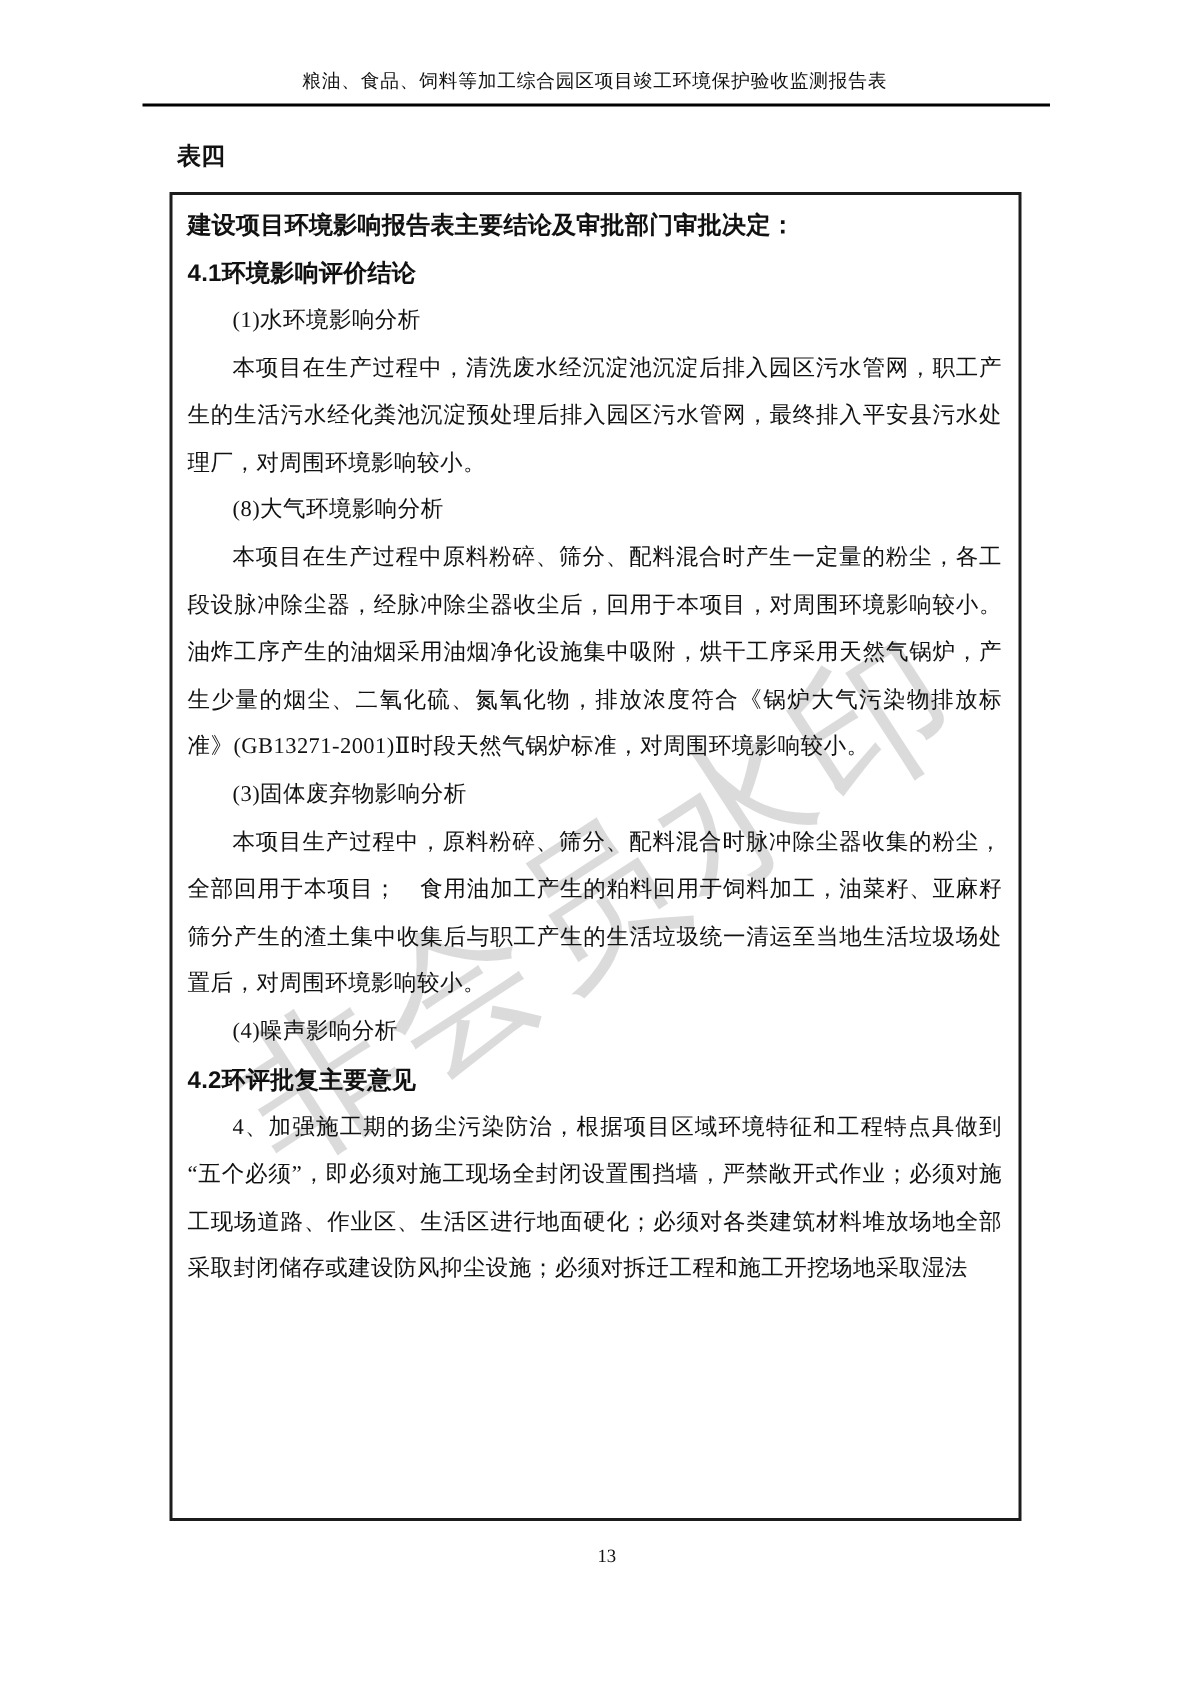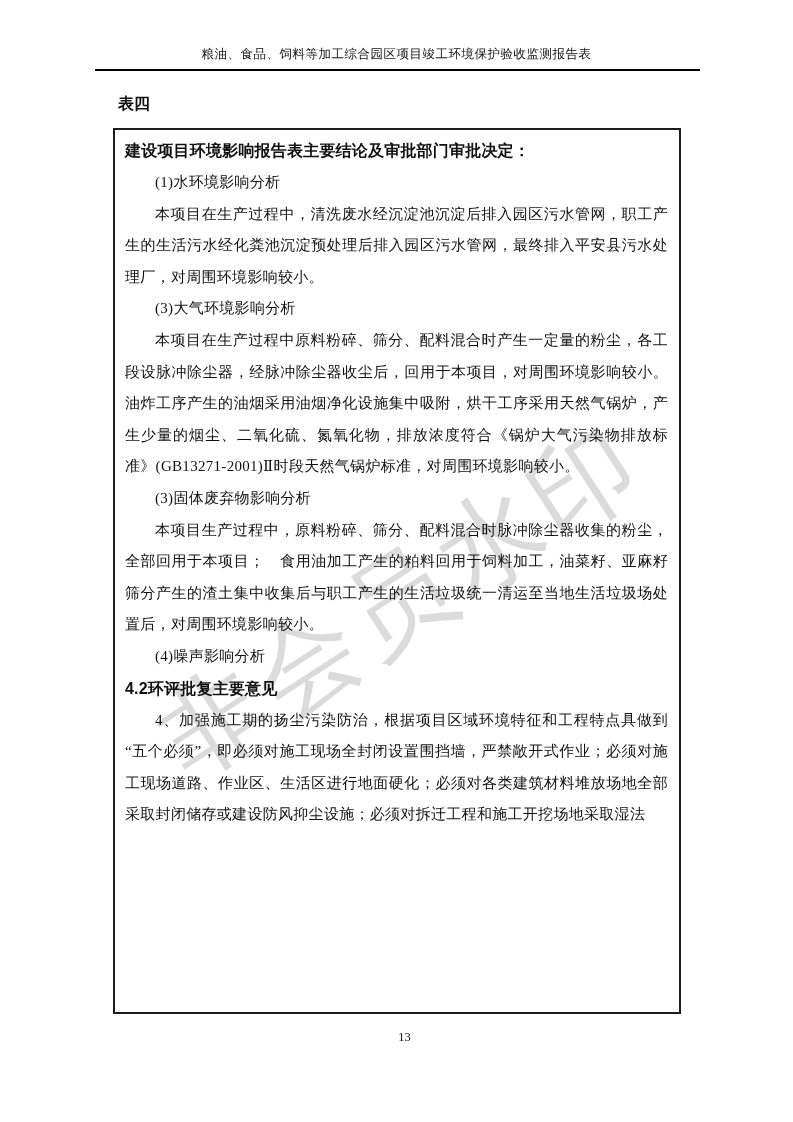--- a/index.html
+++ b/index.html
@@ -100,23 +100,24 @@
 <body>
 
 <div class="page">
   <div class="watermark">非会员水印</div>
   <div class="doc-header">粮油、食品、饲料等加工综合园区项目竣工环境保护验收监测报告表</div>
   <div class="header-rule"></div>
   <div class="table-label">表四</div>
   <div class="report-table">
     <div id="paragraphs">
         <p class="heading">建设项目环境影响报告表主要结论及审批部门审批决定：</p>
+        <p class="heading">4.1环境影响评价结论</p>
         <p class="body">(1)水环境影响分析</p>
         <p class="body">本项目在生产过程中，清洗废水经沉淀池沉淀后排入园区污水管网，职工产生的生活污水经化粪池沉淀预处理后排入园区污水管网，最终排入平安县污水处理厂，对周围环境影响较小。</p>
-        <p class="body">(3)大气环境影响分析</p>
+        <p class="body">(8)大气环境影响分析</p>
         <p class="body">本项目在生产过程中原料粉碎、筛分、配料混合时产生一定量的粉尘，各工段设脉冲除尘器，经脉冲除尘器收尘后，回用于本项目，对周围环境影响较小。油炸工序产生的油烟采用油烟净化设施集中吸附，烘干工序采用天然气锅炉，产生少量的烟尘、二氧化硫、氮氧化物，排放浓度符合《锅炉大气污染物排放标准》(GB13271-2001)Ⅱ时段天然气锅炉标准，对周围环境影响较小。</p>
         <p class="body">(3)固体废弃物影响分析</p>
         <p class="body">本项目生产过程中，原料粉碎、筛分、配料混合时脉冲除尘器收集的粉尘，全部回用于本项目；　食用油加工产生的粕料回用于饲料加工，油菜籽、亚麻籽筛分产生的渣土集中收集后与职工产生的生活垃圾统一清运至当地生活垃圾场处置后，对周围环境影响较小。</p>
         <p class="body">(4)噪声影响分析</p>
         <p class="heading">4.2环评批复主要意见</p>
         <p class="body">4、加强施工期的扬尘污染防治，根据项目区域环境特征和工程特点具做到“五个必须”，即必须对施工现场全封闭设置围挡墙，严禁敞开式作业；必须对施工现场道路、作业区、生活区进行地面硬化；必须对各类建筑材料堆放场地全部采取封闭储存或建设防风抑尘设施；必须对拆迁工程和施工开挖场地采取湿法</p>
       </div>
   </div>
   <div class="page-number">13</div>
 </div>

